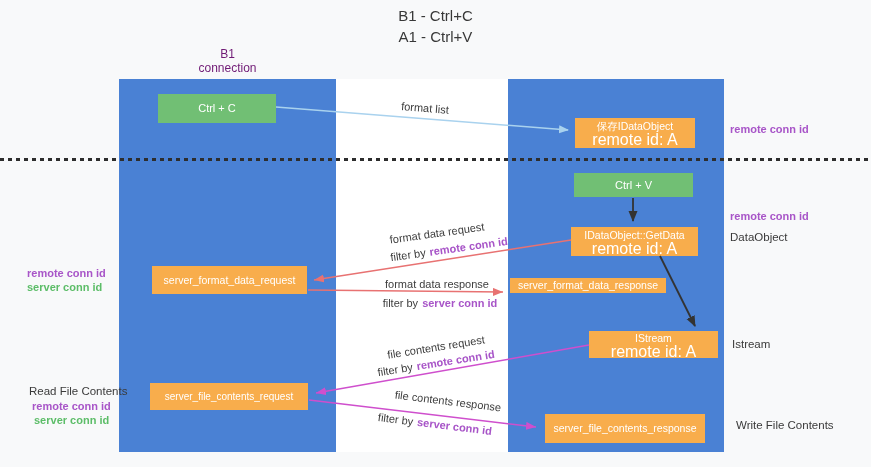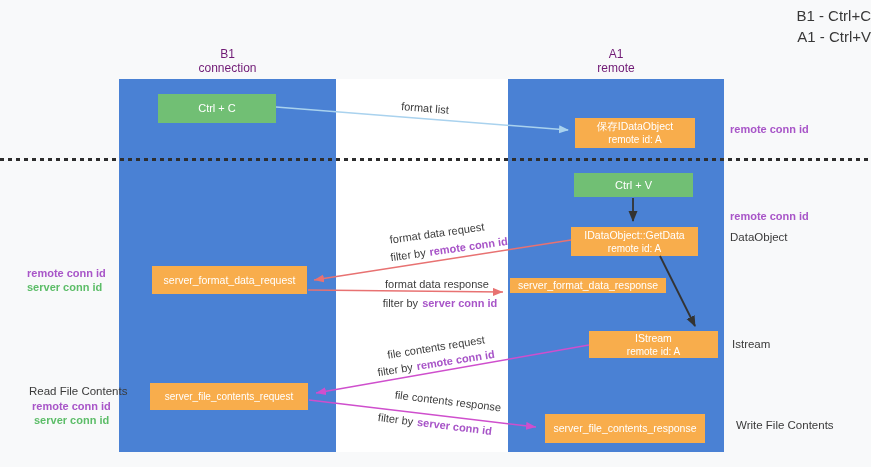--- a/index.html
+++ b/index.html
@@ -19,37 +19,37 @@
   .lane.b1{left:119px;width:217px;}
   .lane.a1{left:508px;width:216px;}
   .lane-header{
     position:absolute;top:47px;text-align:center;color:#701a75;
     font-size:12px;line-height:14px;
   }
   .lane-header.b1{left:119px;width:217px;}
   .lane-header.a1{left:508px;width:216px;}
   
   .title{
-    position:absolute;left:0;top:5px;width:871px;text-align:right;
+    position:absolute;left:0;top:5px;width:871px;text-align:center;
     color:#383838;font-size:15px;line-height:21px;
   }
   
   .divider{
     position:absolute;left:0;top:158px;width:871px;height:3px;
     background:repeating-linear-gradient(90deg,#2d2d2d 0 4.5px,transparent 4.5px 8px);
   }
   
   .node{
     position:absolute;display:flex;flex-direction:column;align-items:center;
     justify-content:center;color:#ffffff;text-align:center;
     font-size:11px;line-height:13px;box-sizing:border-box;
   }
   .node.orange{background:#f8ad4c;}
   .node.green{background:#71bf74;}
-  .node .l2{font-size:10px;}
+  .node .l2{font-size:16px;}
   
   .edge-label{
     position:absolute;white-space:nowrap;color:#3d3d3d;font-size:11px;
     transform:translate(-50%,-50%);
   }
   .edge-label .key{font-weight:bold;color:#a855c8;margin-left:4px;}
   
   .side-label{position:absolute;white-space:nowrap;font-size:11.5px;color:#3a3a3a;}
   .side-label.purple{color:#a855c8;font-weight:bold;font-size:11px;}
   .side-label.green{color:#5cbd68;font-weight:bold;font-size:11px;}
@@ -62,24 +62,20 @@
 <div id="canvas">
 
   <div class="title">
     <div>B1 - Ctrl+C</div>
     <div>A1 - Ctrl+V</div>
   </div>
 
   <div class="lane-header b1">
     <div>B1</div>
     <div>connection</div>
-  </div>
-  <div class="lane-header a1">
-    <div>A1</div>
-    <div>remote</div>
   </div>
 
   <div class="mid-band"></div>
   <div class="lane b1"></div>
   <div class="lane a1"></div>
 
   <div class="divider"></div>
 
   <div class="node green" style="left:158px;top:94px;width:118px;height:29px;">
     <div>Ctrl + C</div>

